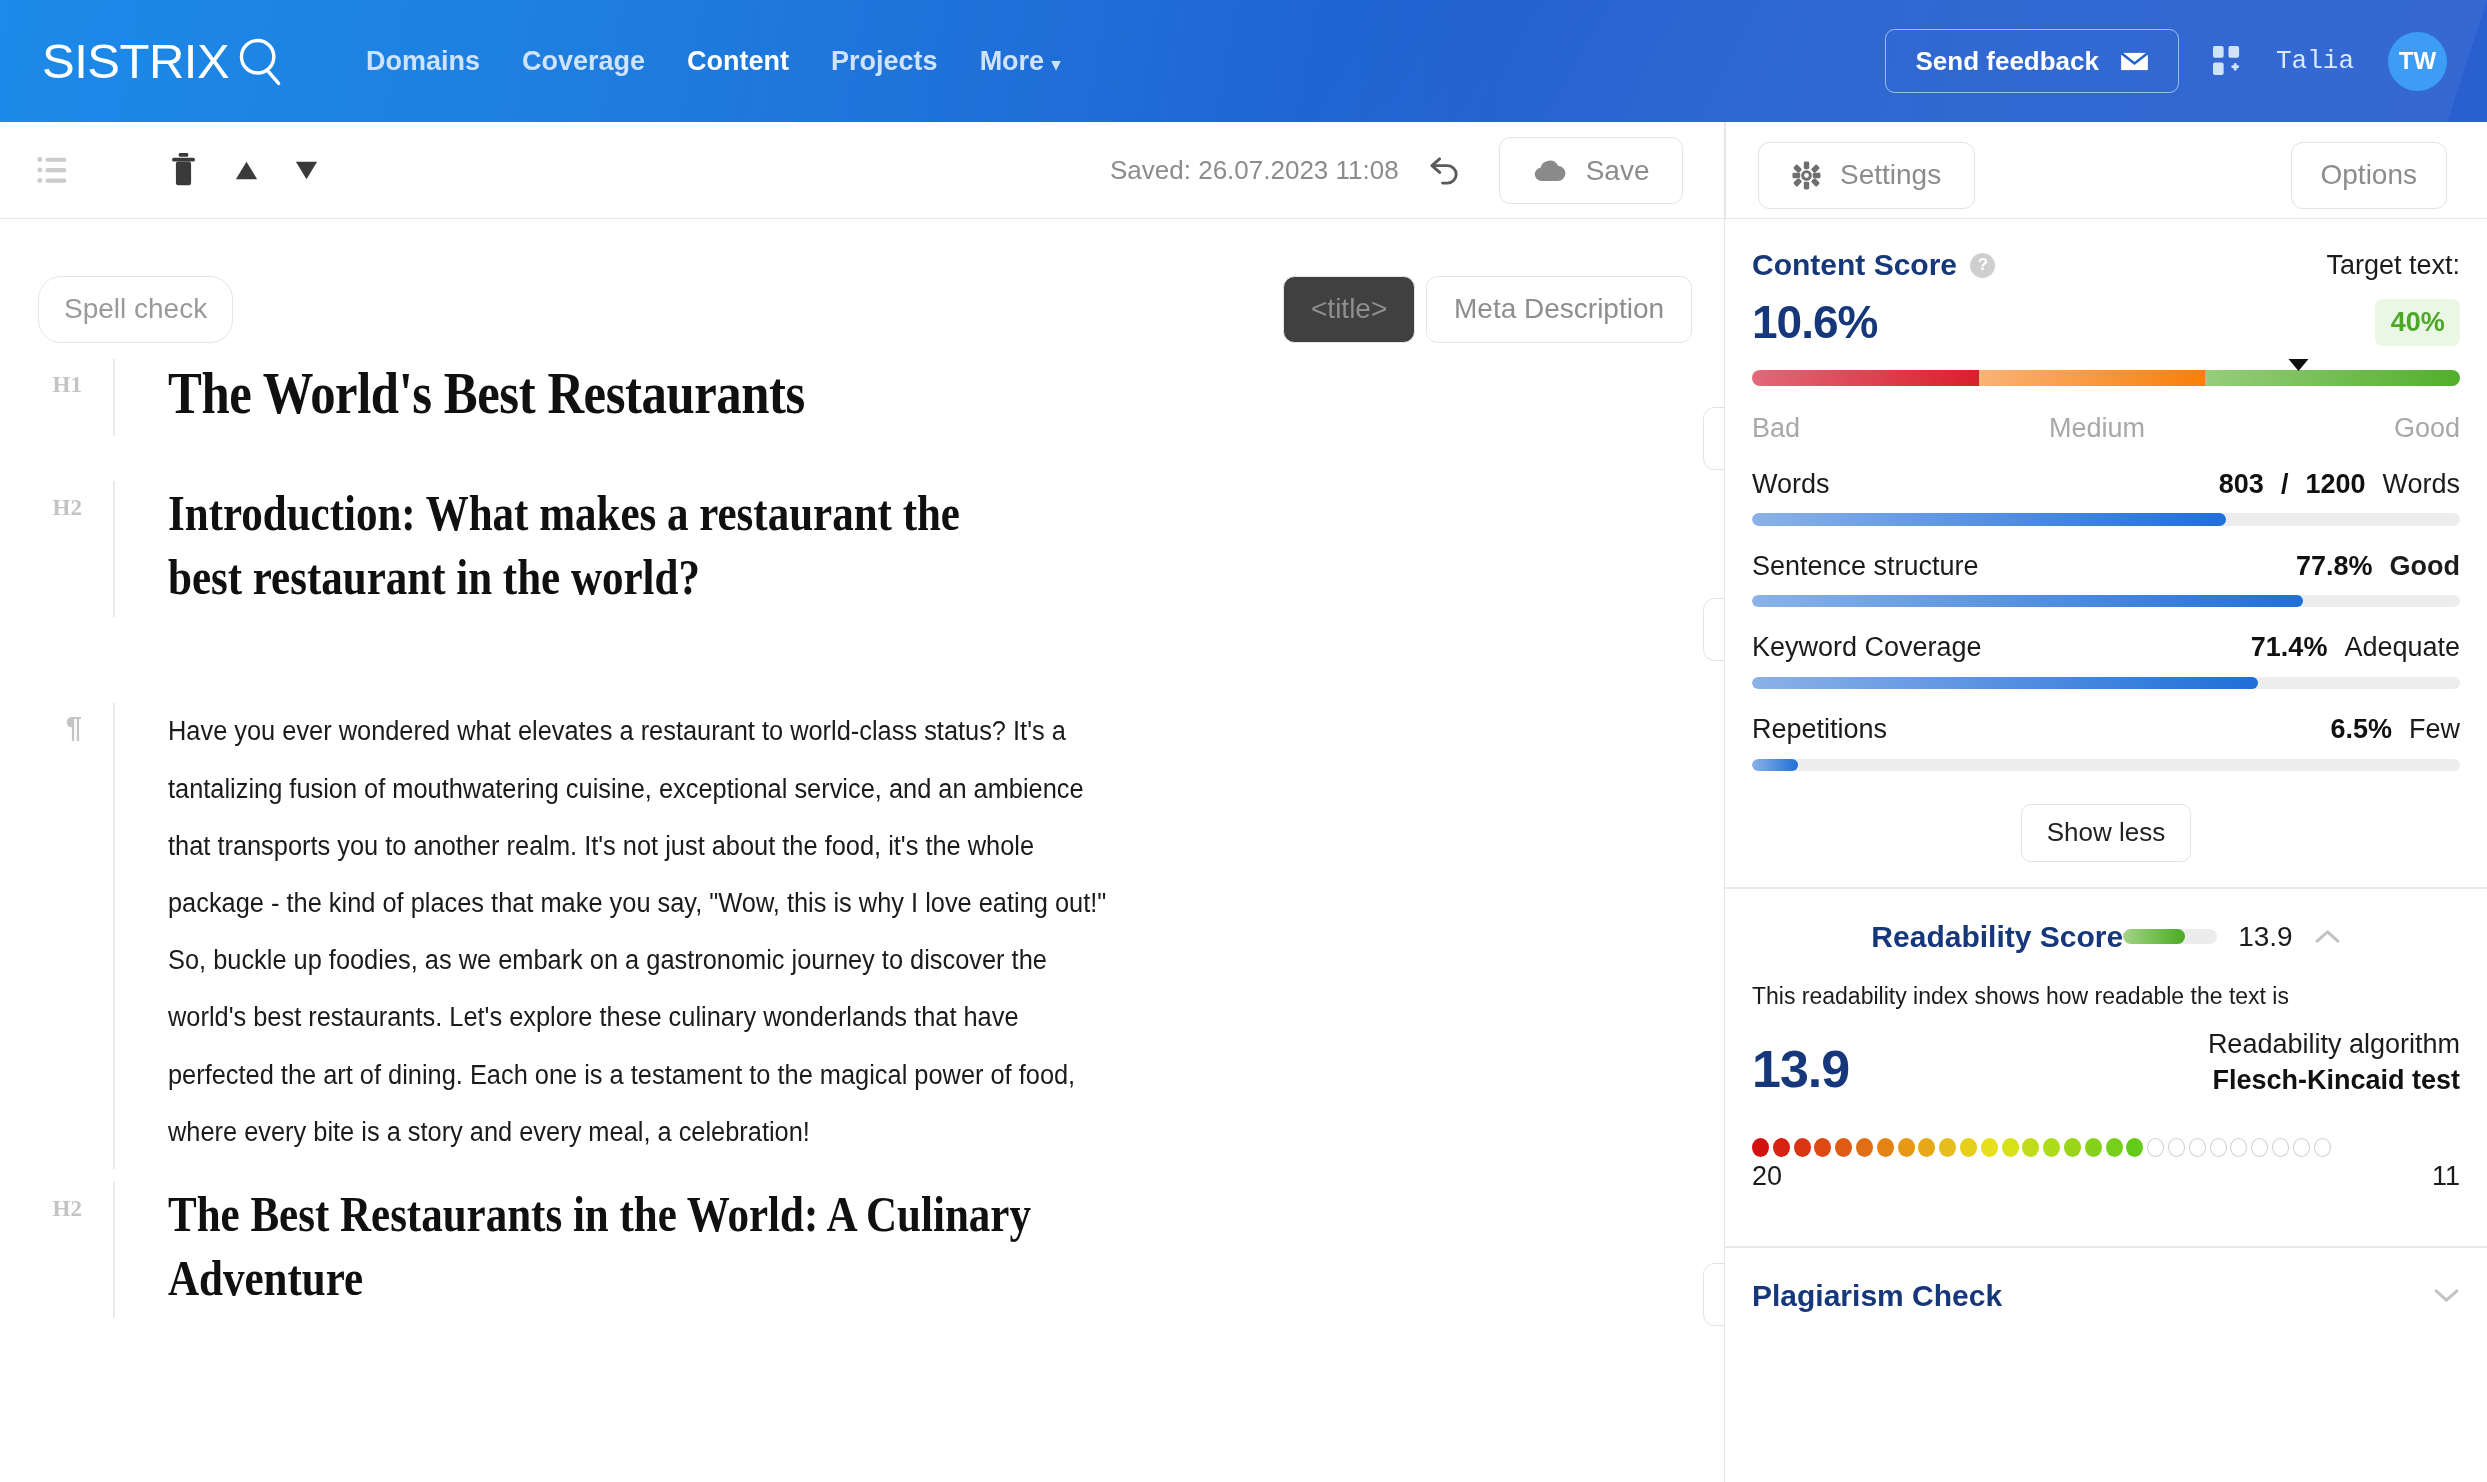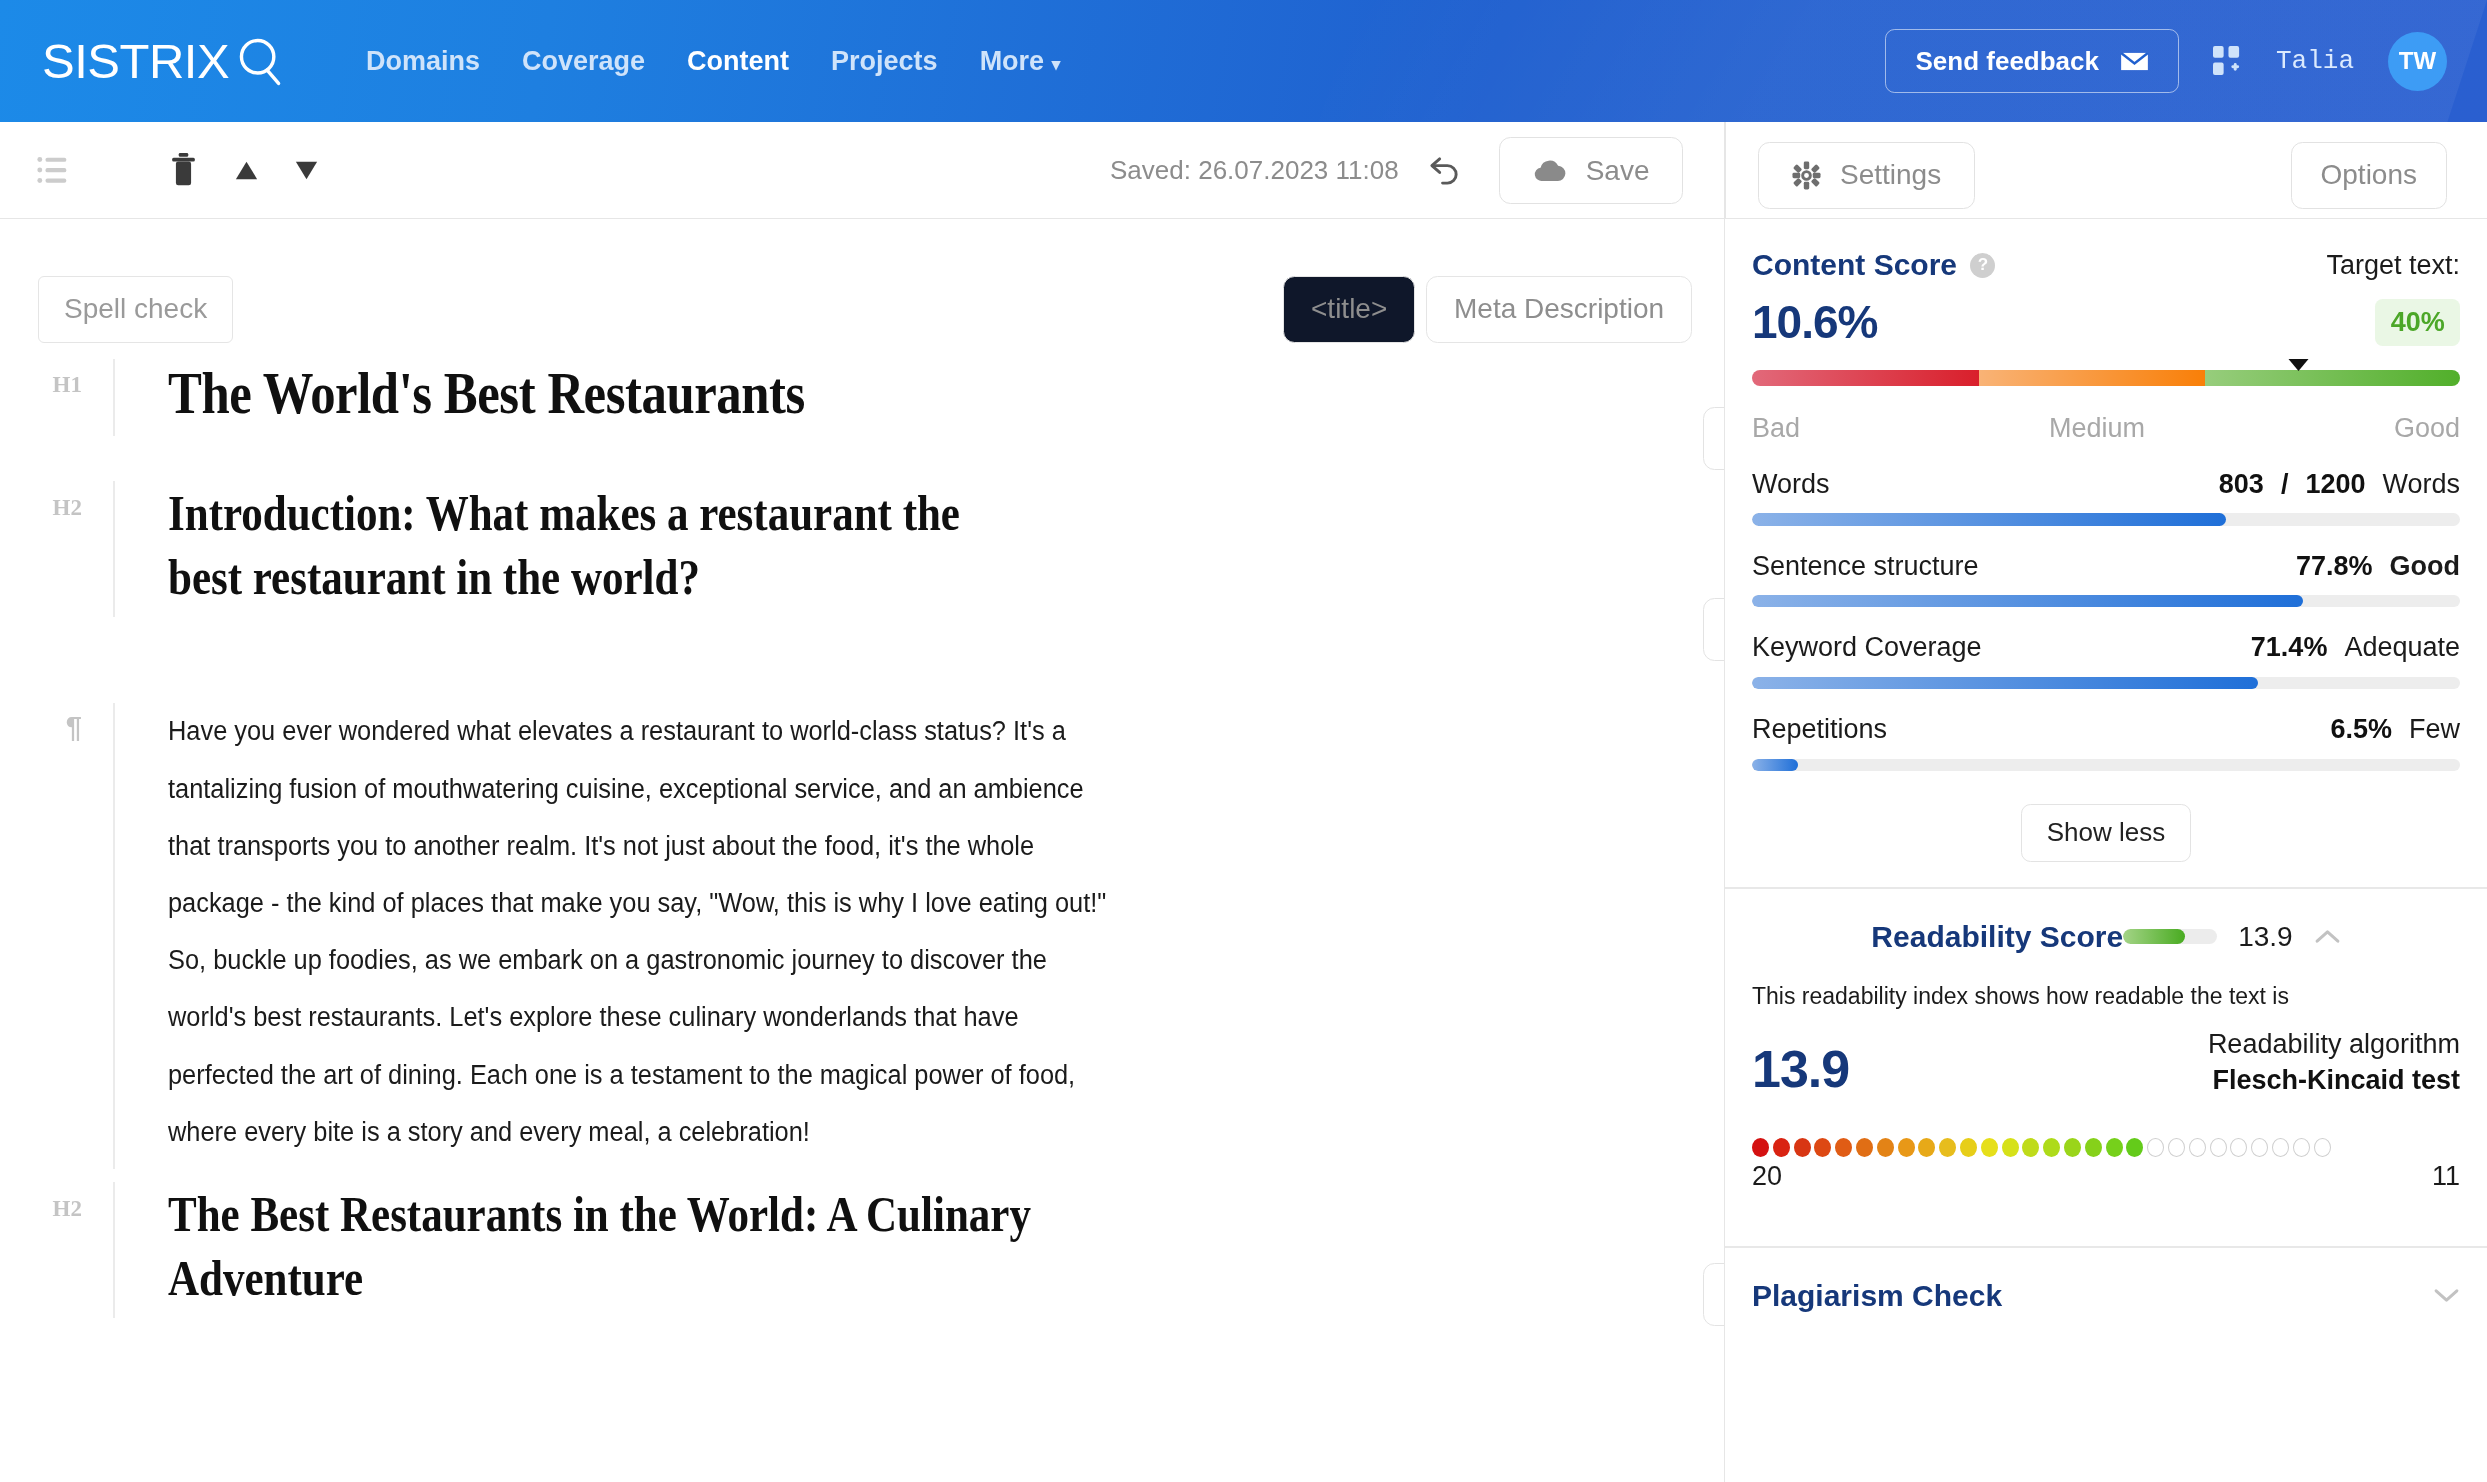--- a/index.html
+++ b/index.html
@@ -107,26 +107,26 @@
     padding: 16.3px 29px; color: #8c8c8c; font-size: 28px; cursor: pointer;
   }
 
   
   .editor {
     position: absolute; left: 0; top: 219px; width: 1724px; height: 1264px;
     background: #fff; overflow: hidden;
   }
   .spellcheck-btn {
     position: absolute; left: 38px; top: 276px;
-    border: 1.9px solid #e5e5e5; border-radius: 6px; background: #fff;
+    border: 1.9px solid #e5e5e5; border-radius: 23px; background: #fff;
     padding: 16.3px 25px; color: #9a9a9a; font-size: 28px; cursor: pointer;
   }
   .title-btn {
     position: absolute; left: 1283px; top: 276px;
-    border: 1.9px solid #e5e5e5; border-radius: 11.5px; background: #0f172a;
+    border: 1.9px solid #e5e5e5; border-radius: 11.5px; background: #404040;
     padding: 16.3px 27px; color: #8e8e8e; font-size: 28px; cursor: pointer; text-align: center;
   }
   .meta-btn {
     position: absolute; left: 1426px; top: 276px;
     border: 1.9px solid #e5e5e5; border-radius: 11.5px; background: #fff;
     padding: 16.3px 27px; color: #8e8e8e; font-size: 28px; cursor: pointer;
   }
 
   .blocks { position: absolute; left: 0; top: 115px; width: 1724px; }
   .block { display: flex; align-items: flex-start; position: relative; }

